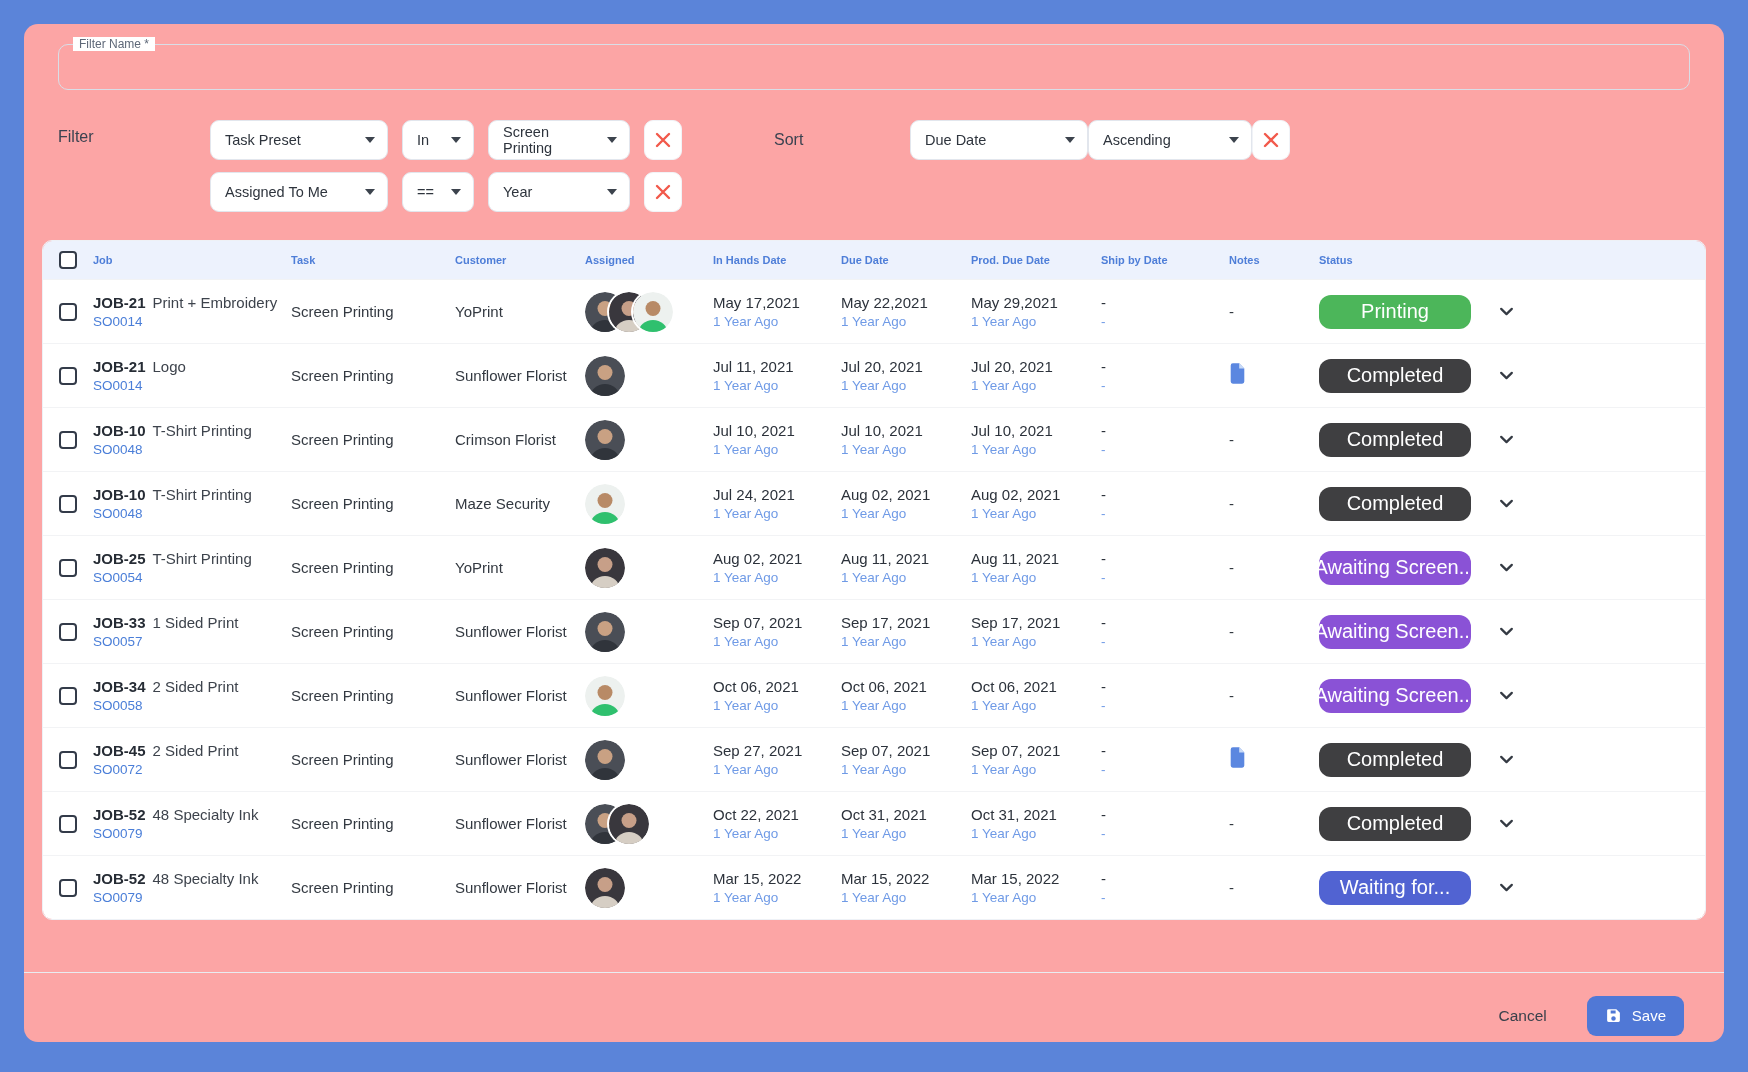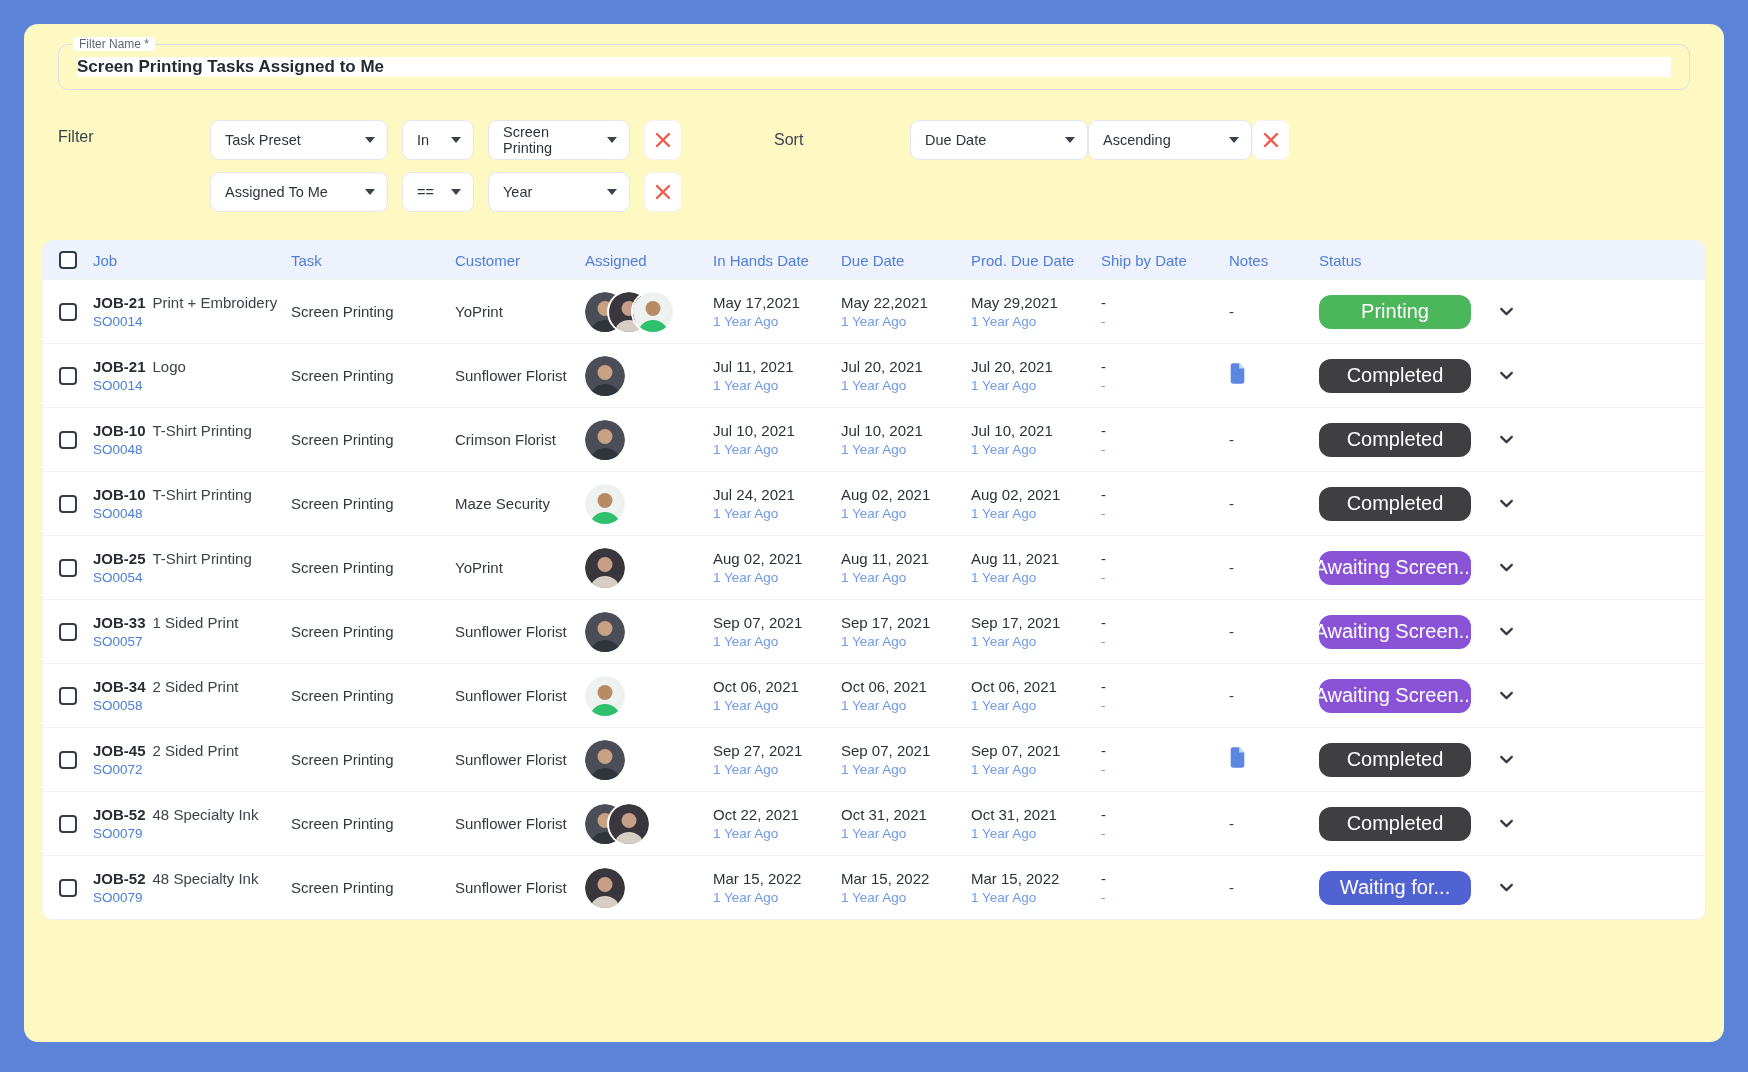--- a/index.html
+++ b/index.html
@@ -4,21 +4,21 @@
 <style>
   * { box-sizing: border-box; margin: 0; padding: 0; }
   html, body { width: 1748px; height: 1072px; }
   body {
     background: #5b84d9;
     padding: 24px 24px 30px 24px;
     font-family: "Liberation Sans", sans-serif;
     color: #2c323b;
   }
   .card {
-    background: #fef9c3;
+    background: #fca5a5;
     width: 100%; height: 100%;
     border-radius: 14px;
     display: flex; flex-direction: column;
     overflow: hidden;
   }
   .card-inner { padding: 0 18px; flex: 1; }
 
   
   .name-field {
     position: relative;
@@ -97,21 +97,21 @@
     border: 1px solid #eef1f6;
     border-radius: 10px;
     overflow: hidden;
   }
   .tgrid {
     display: grid;
     grid-template-columns: 50px 198px 164px 130px 128px 128px 130px 130px 128px 90px 172px 36px 1fr;
     align-items: center;
   }
   .thead { background: #edf2fd; height: 38px; }
-  .thead .cell { font-size: 15px; font-weight: normal; color: #4e7ed8; }
+  .thead .cell { font-size: 11px; font-weight: bold; color: #4e7ed8; }
   .cell { padding-right: 6px; }
   .trow { height: 64px; border-top: 1px solid #f2f3f5; background: #fff; }
   .cb {
     width: 18px; height: 18px;
     border: 2px solid #333b49; border-radius: 4px;
     margin-left: 16px; display: block; background: #fff; cursor: pointer;
   }
   .job-line1 { font-size: 15px; color: #3d434c; white-space: nowrap; }
   .job-id { font-weight: bold; color: #262c35; margin-right: 7px; }
   .so-link { font-size: 13.5px; color: #4a7ed8; margin-top: 3px; cursor: pointer; display: inline-block; }
@@ -158,21 +158,20 @@
   }
 </style>
 </head>
 <body>
 
 <div class="card">
   <div class="card-inner">
 
     <div class="name-field">
       <span class="floating-label">Filter Name *</span>
-      <input type="text" value="Screen Printing Tasks Assigned to Me" style="">
     </div>
 
     <div class="toolbar">
       <div class="section-heading filter-heading">Filter</div>
 
       <div class="filter-rows">
         <div class="filter-row">
           <div class="dd dd-field">
             <span>Task Preset</span>
             <span class="caret"></span>
@@ -703,13 +702,22 @@
               <svg width="17" height="17" viewBox="0 0 16 16">
                 <path d="M3 5.5l5 5 5-5" stroke="#343a43" stroke-width="2.1" fill="none" stroke-linecap="round" stroke-linejoin="round"></path>
               </svg>
             </div>
             <div class="cell"></div>
           </div>
         </div>
     </div>
   </div>
 
+  <div class="footer">
+    <button class="cancel-btn">Cancel</button>
+    <button class="save-btn">
+      <svg width="17" height="17" viewBox="0 0 24 24">
+          <path fill="#ffffff" d="M5 3a2 2 0 0 0-2 2v14a2 2 0 0 0 2 2h14a2 2 0 0 0 2-2V8l-5-5H5zm3 2h7v4H8V5zm4 8a3.2 3.2 0 1 1 0 6.4 3.2 3.2 0 0 1 0-6.4z"></path>
+        </svg>
+      <span>Save</span>
+    </button>
+  </div>
 </div>
 
 </body></html>

